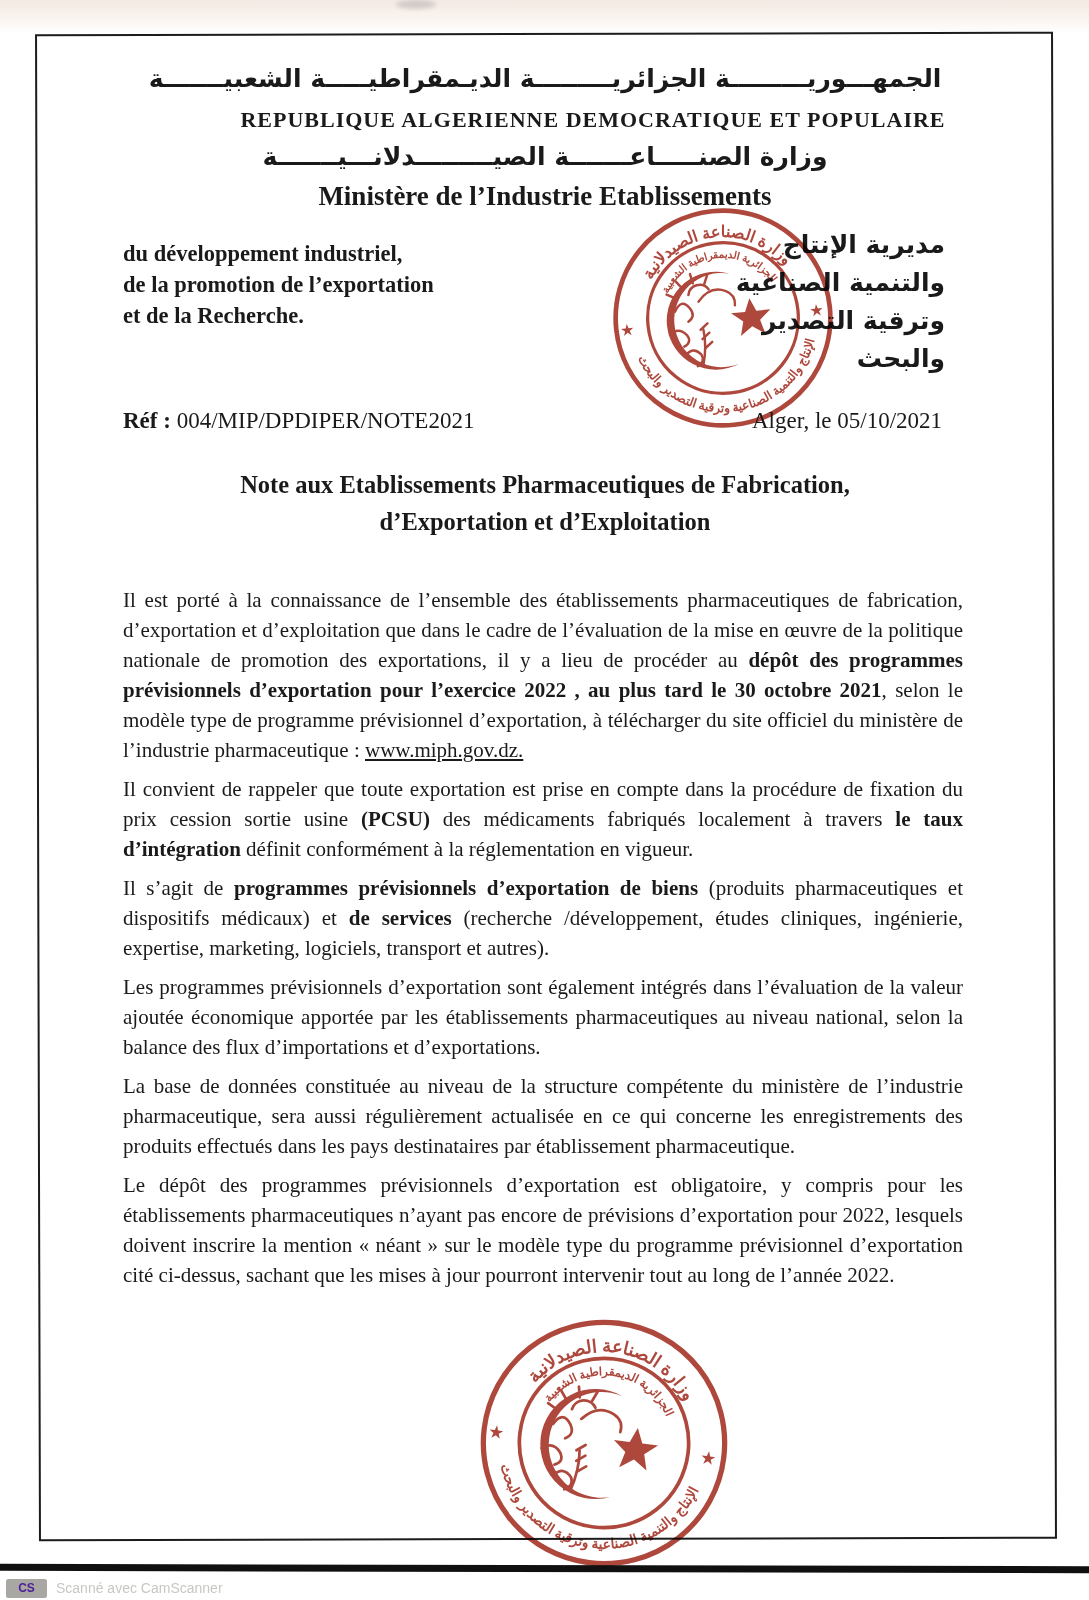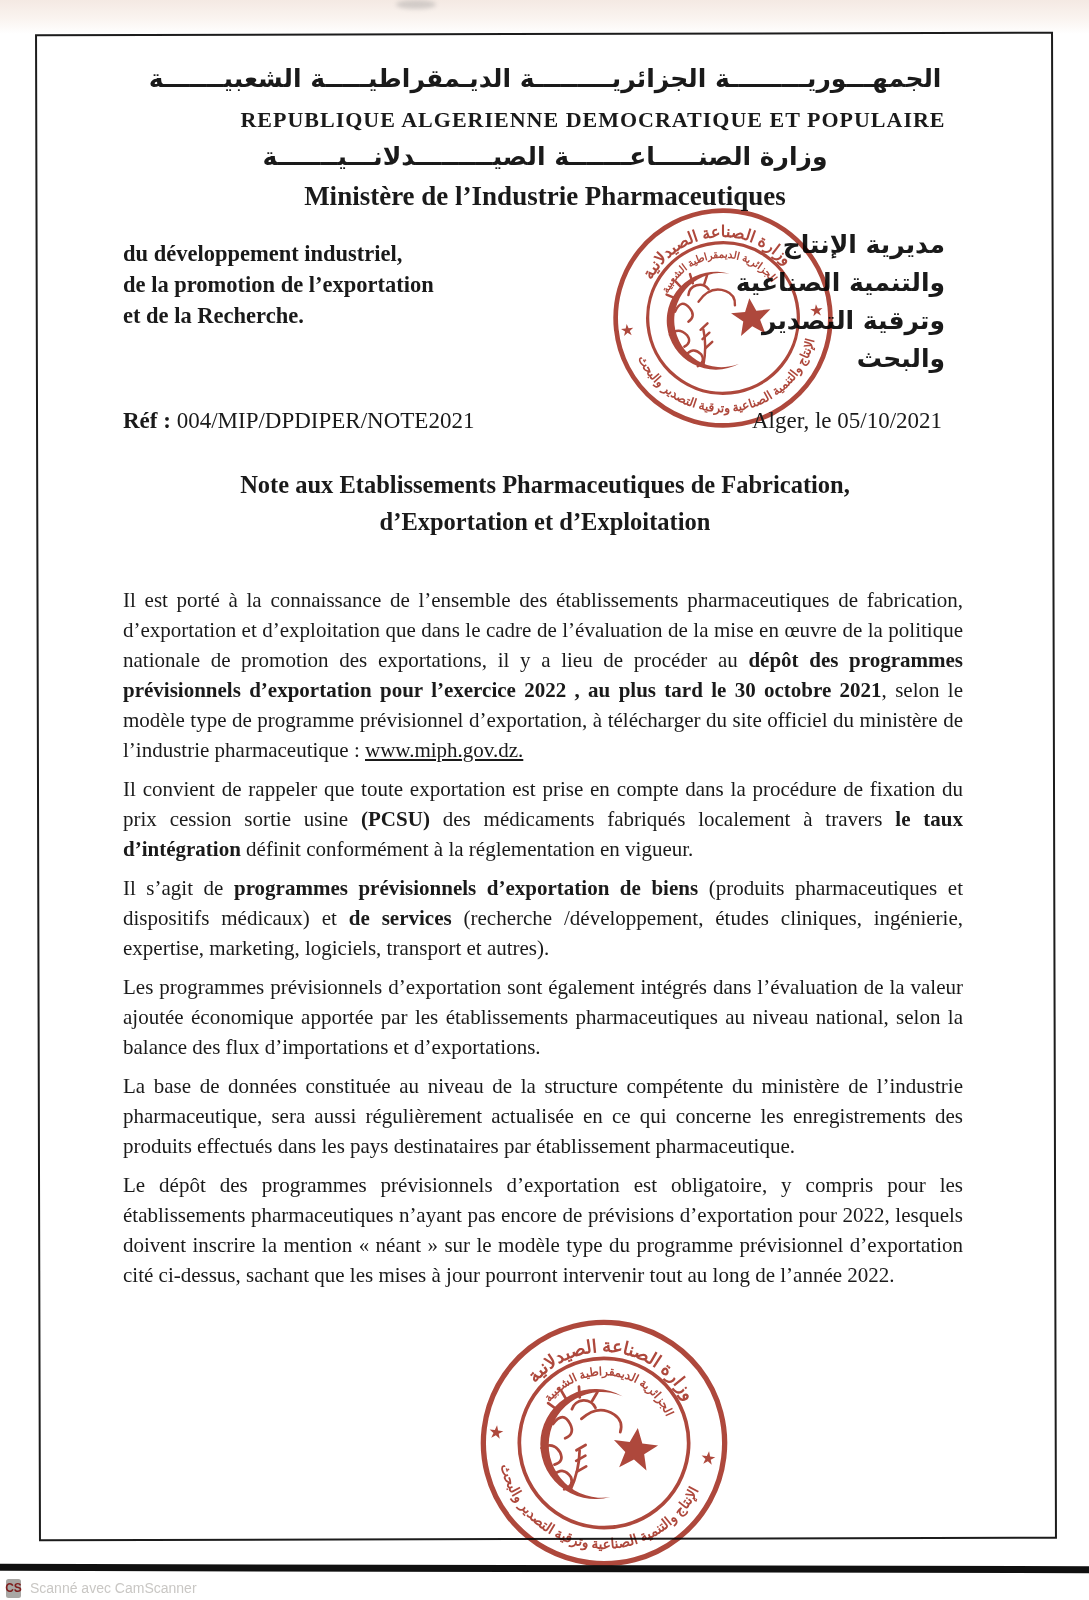--- a/index.html
+++ b/index.html
@@ -63,37 +63,37 @@
   .page-edge{
     position:absolute;left:0;top:1565px;width:1089px;height:7px;
     background:#101010;transform:rotate(0.12deg);
   }
   .footer{
     position:absolute;left:6px;top:1577px;height:22px;
     display:flex;align-items:center;gap:9px;
     font-family:"Liberation Sans", sans-serif;
   }
   .cs-badge{
-    width:15px;height:19px;background:#a9a7a4;border-radius:2.5px;
-    color:#7f1d1d;font-size:12px;font-weight:bold;
+    width:41px;height:19px;background:#a9a7a4;border-radius:2.5px;
+    color:#4c1d95;font-size:12px;font-weight:bold;
     display:flex;align-items:center;justify-content:center;
   }
   .scan-caption{color:var(--footer-gray);font-size:14px;text-align:right;}
 </style>
 </head>
 <body>
 
 <div class="scan-tint"></div>
 <div class="scan-smudge"></div>
 <div class="doc-frame"></div>
 
 <div class="abs center ar hdr-ar1">الجمهـــوريـــــــــة الجزائريـــــــــة الديـمقراطيـــــة الشعبيـــــــة</div>
 <div class="abs center hdr-fr1">REPUBLIQUE ALGERIENNE DEMOCRATIQUE ET POPULAIRE</div>
 <div class="abs center ar hdr-ar2">وزارة الصنـــــاعـــــــة الصيـــــــــدلانـــيـــــــة</div>
-<div class="abs center hdr-min">Ministère de l’Industrie Pharmaceutiques</div>
+<div class="abs center hdr-min">Ministère de l’Industrie Etablissements</div>
 
 <div class="abs sender-fr">
   <div>du développement industriel,</div>
   <div>de la promotion de l’exportation</div>
   <div>et de la Recherche.</div>
 </div>
 <div class="abs ar sender-ar">
   <div>مديرية الإنتاج</div>
   <div>والتنمية الصناعية</div>
   <div>وترقية التصدير</div>

